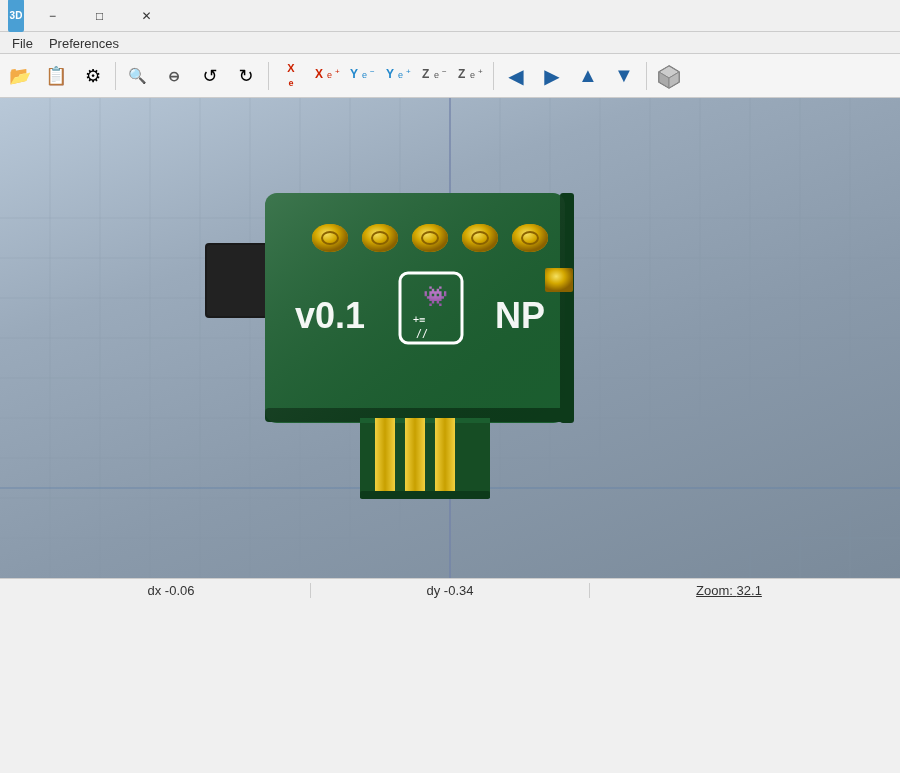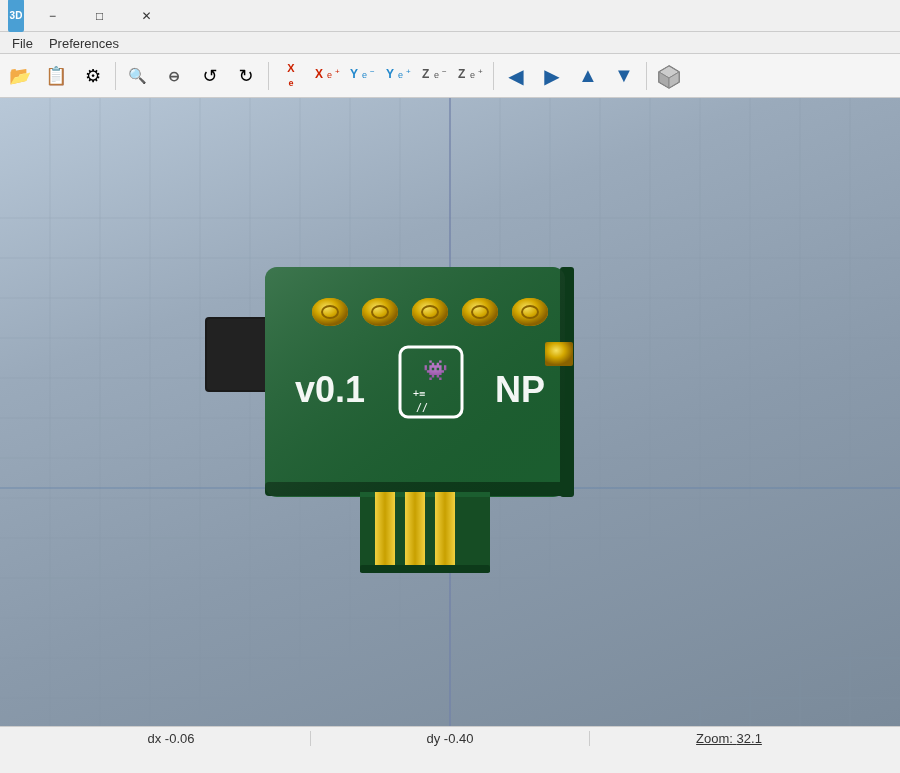--- a/index.html
+++ b/index.html
@@ -81,21 +81,21 @@
     .toolbar-separator {
       width: 1px; height: 28px;
       background: #ccc;
       margin: 0 3px;
     }
 
     
     .viewport {
       position: relative;
       width: 900px;
-      height: 628px;
+      height: 480px;
       background: linear-gradient(160deg, #b8c8d8 0%, #9aaabb 30%, #8a9aab 60%, #7a8a9a 100%);
       overflow: hidden;
     }
 
     
     .status-bar {
       height: 24px;
       background: #f0f0f0;
       border-top: 1px solid #ccc;
       display: flex;
@@ -348,20 +348,20 @@
 
 <div class="status-bar">
   <div class="status-section">
     <span>dx</span>
     <span> </span>
     <span>-0.06</span>
   </div>
   <div class="status-section">
     <span>dy</span>
     <span> </span>
-    <span>-0.40</span>
+    <span>-0.34</span>
   </div>
   <div class="status-section">
     <span>Zoom:</span>
     <span> </span>
     <span>32.1</span>
   </div>
 </div>
 
 </body></html>

